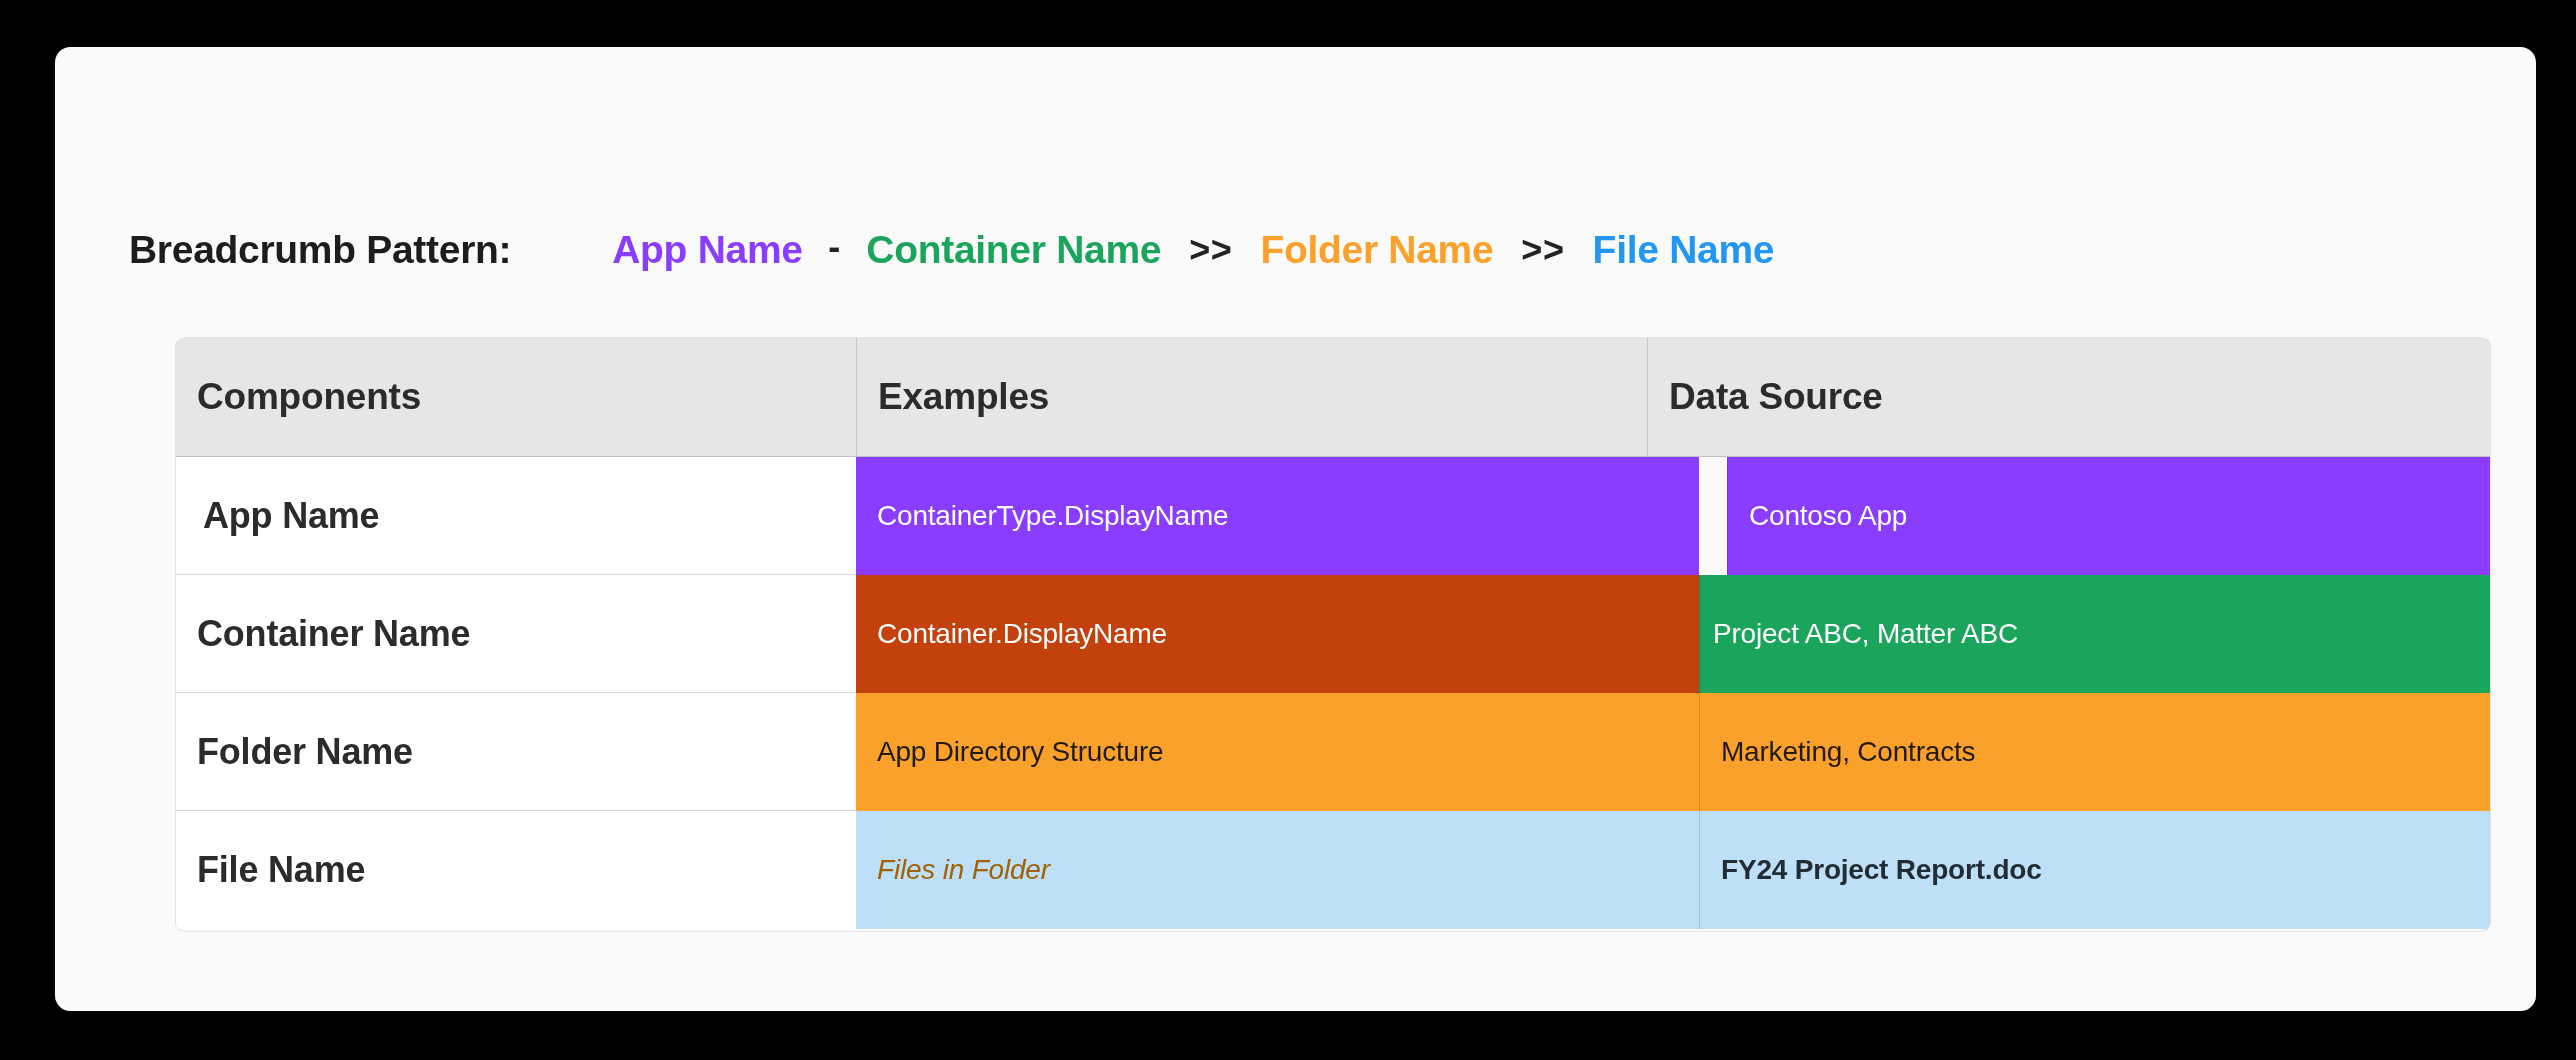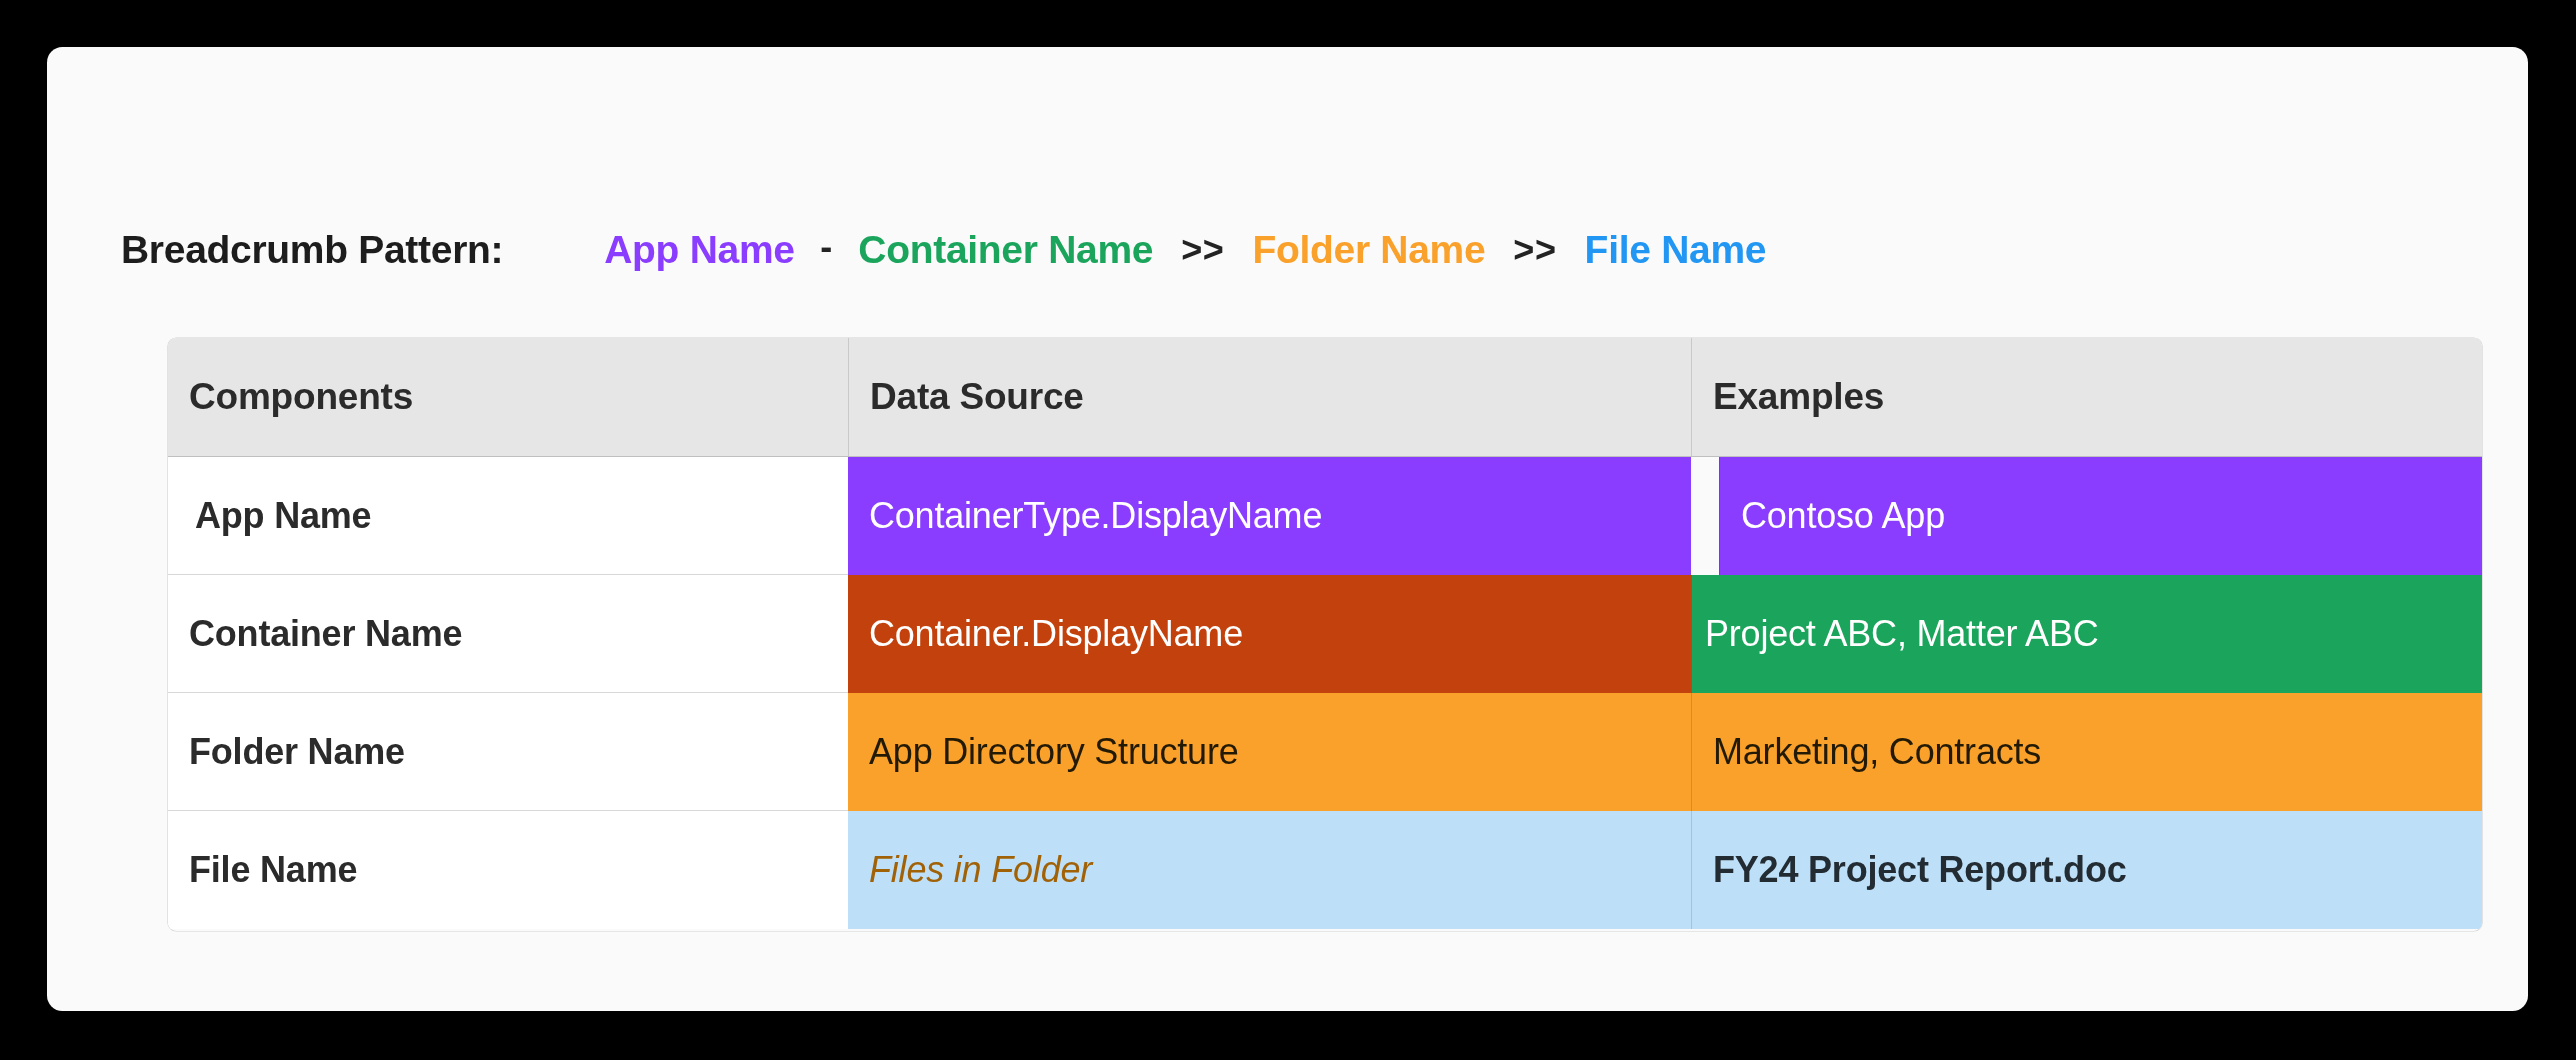--- a/index.html
+++ b/index.html
@@ -5,21 +5,21 @@
   * { margin:0; padding:0; box-sizing:border-box; }
   html, body {
     width:2576px; height:1061px;
     background:#000000;
     font-family:"Liberation Sans", sans-serif;
     overflow:hidden;
   }
 
   #card {
     position:absolute;
-    left:47px; top:47px;
+    left:55px; top:47px;
     width:2481px; height:964px;
     background:#FAFAFA;
     border-radius:15.4px;
     box-shadow:0 3.6px 13px rgba(0,0,0,0.28);
   }
 
   
   #breadcrumb-row {
     position:absolute;
     left:74px; top:170px;
@@ -94,21 +94,21 @@
     font-weight:bold;
     color:#2B2B2B;
     letter-spacing:-0.2px;
     border-bottom:0.6px solid #D8D8D8;
   }
   .body-row:last-child .c1 { border-bottom:none; }
   .body-row .c1.indented { padding-left:27px; }
 
   
   .body-row .c2, .body-row .c3 {
-    font-size:36px;
+    font-size:28px;
     font-weight:normal;
     letter-spacing:-0.2px;
   }
   .body-row .c3 { border-left:0.6px solid rgba(0,0,0,0.13); }
 </style>
 </head>
 <body style="background: rgb(0, 0, 0);">
 
 <div id="card" style="background: rgb(250, 250, 250);">
 
@@ -123,22 +123,22 @@
       <span class="crumb" style="color: rgb(249, 161, 43);">Folder Name</span>
       <span class="crumb-sep sep-arrow">&gt;&gt;</span>
       <span class="crumb" style="color: rgb(33, 150, 243);">File Name</span>
     </span>
   </div>
 
   <div id="table">
 
     <div class="trow header-row">
       <div class="cell c1" style="background: rgb(230, 230, 230);">Components</div>
+      <div class="cell c3" style="background: rgb(230, 230, 230);">Examples</div>
       <div class="cell c2" style="background: rgb(230, 230, 230);">Data Source</div>
-      <div class="cell c3" style="background: rgb(230, 230, 230);">Examples</div>
     </div>
 
     <div class="trow body-row">
       <div class="cell c1 indented">App Name</div>
       <div class="cell c2" style="background: rgb(139, 61, 255); color: rgb(255, 255, 255);">ContainerType.DisplayName</div>
       <div class="cell c3" style="background: rgb(139, 61, 255); color: rgb(255, 255, 255); margin-left: 28px;">Contoso App</div>
     </div>
 
     <div class="trow body-row">
       <div class="cell c1">Container Name</div>

